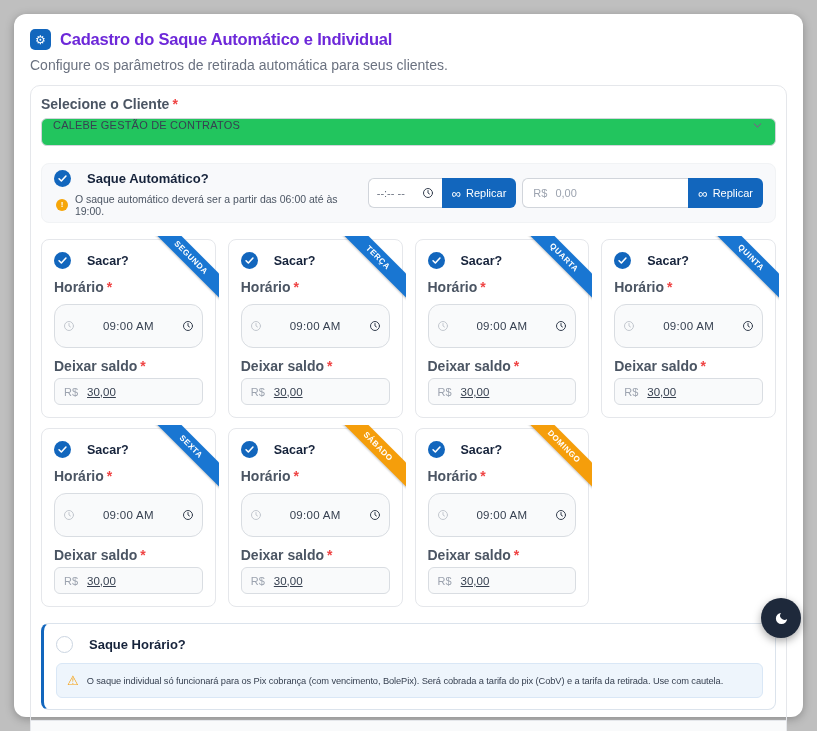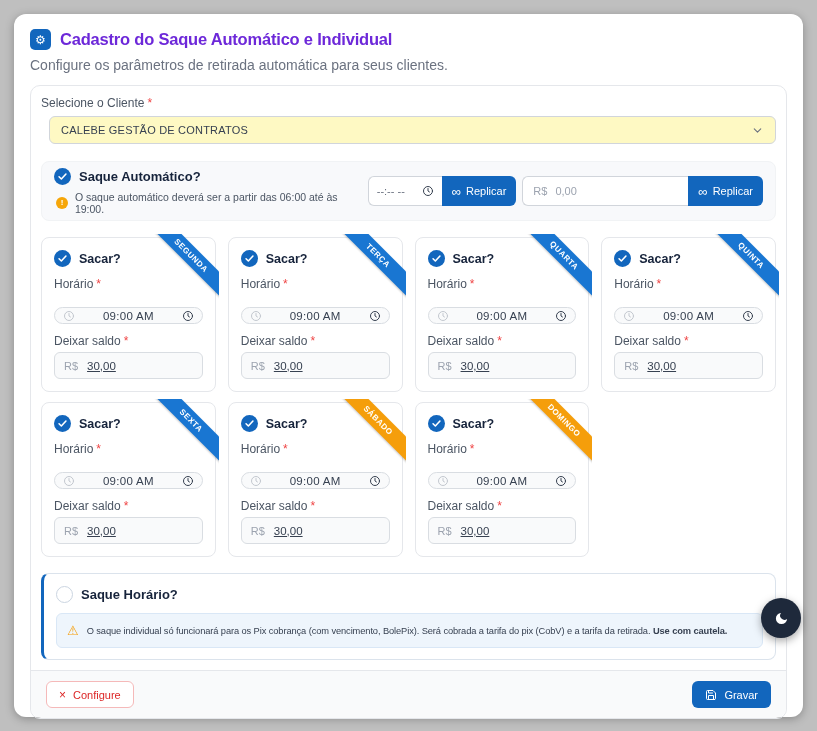--- a/index.html
+++ b/index.html
@@ -22,36 +22,36 @@
   .gear-badge {
     width:21px; height:21px; border-radius:5px; background:#1266bd;
     color:#fff; font-size:12px; line-height:1;
     display:flex; align-items:center; justify-content:center;
   }
   .page-title { font-size:16.5px; font-weight:bold; color:#6d28d9; letter-spacing:-0.2px; }
   .subtitle { margin-top:7px; font-size:14px; color:#6b7280; }
   
   .container { margin:12px 16px 0 16px; border:1px solid #e5e7eb; border-radius:10px; }
   .content { padding:10px; }
-  .f-label { font-size:12px; font-weight:normal; color:#4b5563; }
+  .f-label { font-size:14px; font-weight:bold; color:#4b5563; }
   .req { color:#ef4444; margin-left:3px; }
   .select {
     margin-top:6px; height:28px; border:1px solid #d1d5db; border-radius:6px;
-    display:flex; align-items:center; justify-content:space-between;
-    padding:0 11px; background:#fef9c3; cursor:pointer;margin-left:8px;
+    display:flex; justify-content:space-between;
+    padding:0 11px; background:#22c55e; cursor:pointer;
   }
   .select-value { font-size:11px; color:#374151; letter-spacing:0.2px; }
   .chev { color:#6b7280; display:flex; }
   
   .auto-box {
     margin-top:17px; height:60px; background:#f8f9fb; border:1px solid #f1f3f5;
     border-radius:8px; padding:10px 12px;
     display:flex; align-items:center; justify-content:space-between;
   }
-  .check-row { display:flex; align-items:center; gap:8px; cursor:pointer; }
+  .check-row { display:flex; align-items:center; gap:16px; cursor:pointer; }
   .cb { width:17px; height:17px; border-radius:50%; flex:0 0 auto;
         display:flex; align-items:center; justify-content:center; }
   .cb-on { background:#1266bd; }
   .cb-off { background:#fff; border:1.5px solid #cbd5e1; }
   .section-title { font-size:13px; font-weight:bold; color:#16233b; }
   .hint-row { margin-top:6px; display:flex; align-items:center; gap:7px; margin-left:2px; }
   .info-dot {
     width:12px; height:12px; border-radius:50%; background:#f6a609; color:#fff;
     font-size:8px; font-weight:bold; display:flex; align-items:center; justify-content:center;
   }
@@ -79,21 +79,21 @@
   .day-card { position:relative; border:1px solid #e5e7eb; border-radius:8px; background:#fff; padding:12px; }
   .ribbon-wrap { position:absolute; top:-4px; right:-4px; width:74px; height:74px; overflow:hidden; pointer-events:none; }
   .ribbon {
     position:absolute; top:13px; right:-27px; width:110px; transform:rotate(45deg);
     color:#fff; font-size:8px; font-weight:bold; letter-spacing:0.5px;
     text-align:center; padding:4px 0; box-shadow:0 1px 2px rgba(0,0,0,.2);
   }
   .card-title { font-size:12.5px; font-weight:bold; color:#16233b; }
   .mt10 { margin-top:10px; }
   .t-input {
-    margin-top:16px; height:17px; background:#f9fafb; border:1px solid #d9dde2; border-radius:12px;
+    margin-top:9px; height:44px; background:#f9fafb; border:1px solid #d9dde2; border-radius:12px;
     display:flex; align-items:center; justify-content:space-between; padding:0 8px; cursor:text;
   }
   .t-text { font-size:11.5px; color:#374151; letter-spacing:0.3px; }
   .clock-muted { color:#c3c8cf; display:flex; }
   .clock-dark { color:#374151; display:flex; }
   .m-input {
     margin-top:4px; height:27px; background:#f9fafb; border:1px solid #d9dde2; border-radius:6px;
     display:flex; align-items:center; gap:9px; padding:0 9px; cursor:text;
   }
   .m-prefix { font-size:11px; color:#9ca3af; }
@@ -102,21 +102,21 @@
   .charge-card {
     margin-top:16px; border:1px solid #dbe3ec; border-left:3px solid #1266bd;
     border-radius:8px; padding:12px 12px 11px 12px; background:#fff;
   }
   .warn-box {
     margin-top:10px; background:#eef5fc; border:1px solid #d9e7f6; border-radius:6px;
     padding:10px 10px; display:flex; align-items:center; gap:8px; overflow:hidden;
   }
   .warn-icon { color:#f59e0b; font-size:13px; line-height:1; flex:0 0 auto; }
   .warn-text { font-size:9.3px; color:#374151; white-space:nowrap; letter-spacing:-0.1px; }
-  .warn-bold { font-weight:bold; }
+  .warn-bold { font-weight:normal; }
   
   .footer {
     border-top:1px solid #e5e7eb; background:#f9fafb; border-radius:0 0 10px 10px;
     padding:10px 15px; display:flex; align-items:center; justify-content:space-between;
   }
   .btn-cancel {
     height:27px; background:#fff; border:1px solid #f5b9b9; color:#dc2626; border-radius:6px;
     display:flex; align-items:center; gap:7px; padding:0 12px; font-size:11px; cursor:pointer;
     font-family:inherit;
   }

